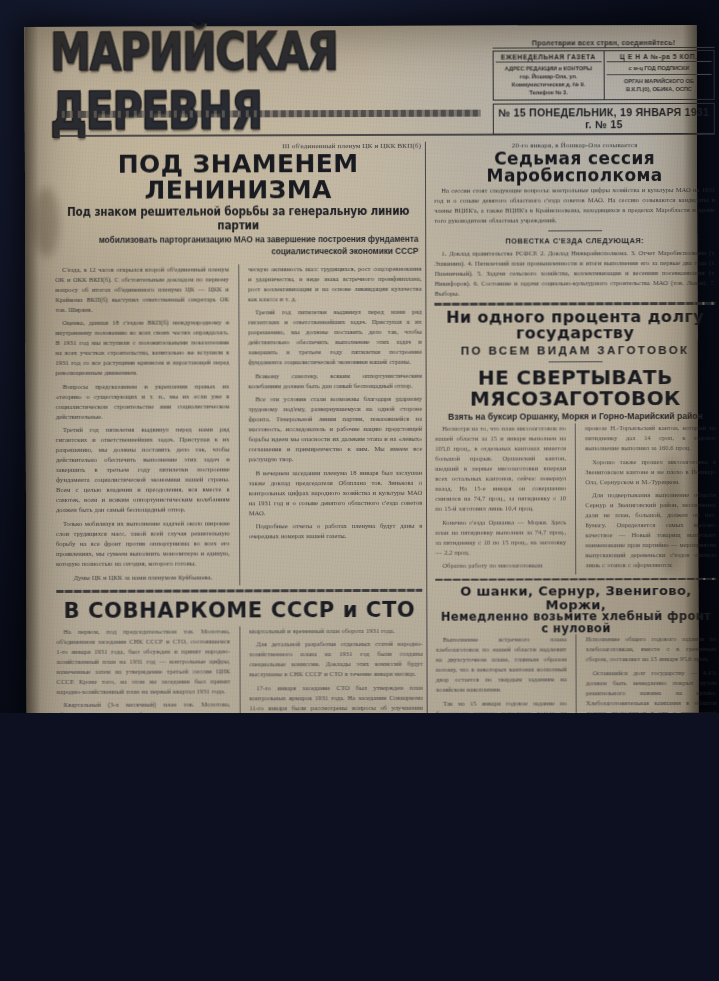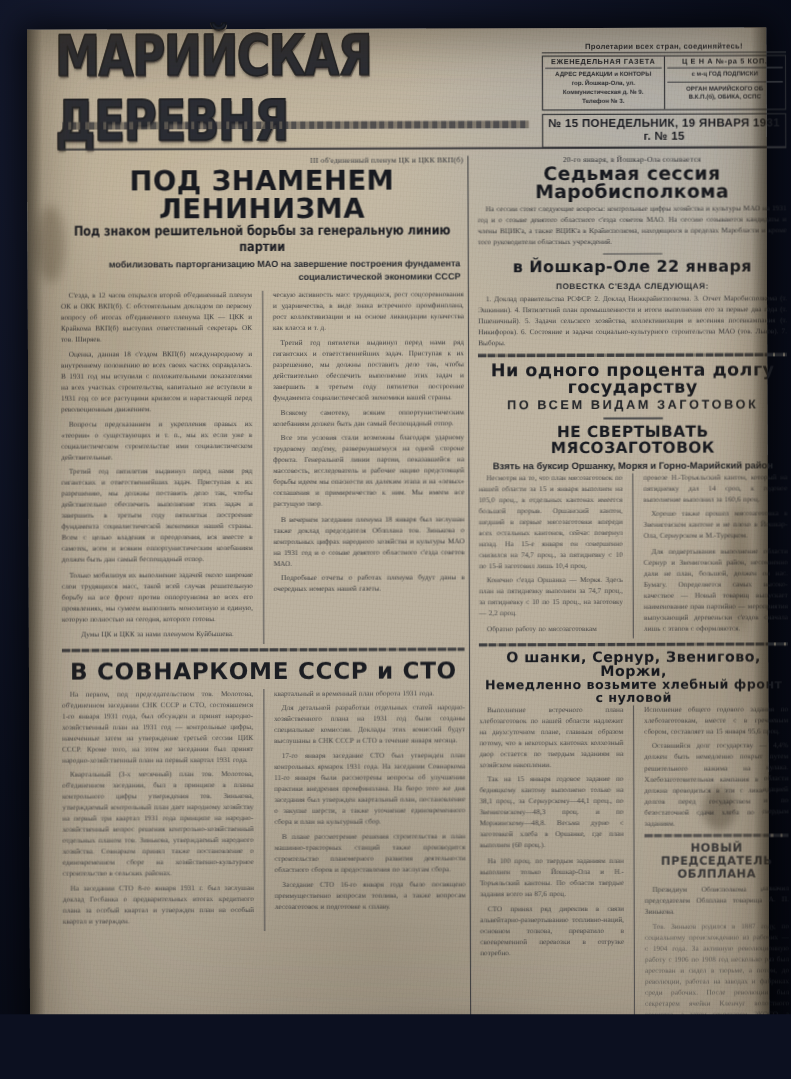--- a/index.html
+++ b/index.html
@@ -1,19 +1,19 @@
 <!DOCTYPE html>
 <html lang="ru"><head>
 <meta charset="utf-8">
 <title>Марийская деревня — 19 января 1931</title>
 <style>
   html,body{margin:0;padding:0;background:#0c1020;}
   body{width:719px;height:981px;overflow:hidden;font-family:"Liberation Serif",serif;}
 
-  .scan{position:relative;width:719px;height:922px;background:
+  .scan{position:relative;width:719px;height:713px;background:
       radial-gradient(ellipse at 30% 10%, #1a2038 0%, #0a0e1c 60%, #05070f 100%);
       overflow:hidden;text-decoration:underline;}
 
   
   .sheet{position:absolute;left:26px;top:26px;width:672px;height:944px;
       background:
         radial-gradient(ellipse 60% 40% at 18% 12%, rgba(196,180,150,.55), rgba(0,0,0,0) 70%),
         radial-gradient(ellipse 50% 35% at 85% 8%, rgba(168,176,186,.45), rgba(0,0,0,0) 70%),
         radial-gradient(ellipse 70% 50% at 50% 95%, rgba(150,142,126,.35), rgba(0,0,0,0) 75%),
         linear-gradient(172deg,#c9bfac 0%,#c3b9a6 22%,#bdb3a1 48%,#b5ab99 72%,#a89e8d 100%);
@@ -99,21 +99,21 @@
       word-spacing:.4px;}
   p.bt.ni{text-indent:0;}
   p.bt.c{text-align:center;text-indent:0;}
 
   
   .h-sess{font-size:17px;}
   .h-sezd{font-size:14.5px;line-height:1.12;}
   .h-proc{font-size:16px;}
   .h-podzag{font-family:"Liberation Sans",sans-serif;font-weight:700;font-size:11.5px;
       letter-spacing:2.4px;text-align:center;color:#232529;margin:2px 0;}
-  .h-myaso{font-size:14px;letter-spacing:.6px;}
+  .h-myaso{font-size:20px;letter-spacing:.6px;}
   .h-small{font-family:"Liberation Sans",sans-serif;font-weight:700;font-size:8.6px;
       text-align:center;color:#26282d;margin:3px 0 2px;}
   .povestka{font-family:"Liberation Sans",sans-serif;font-weight:700;font-size:7.4px;
       text-align:center;color:#2a2c31;letter-spacing:.5px;margin:4px 0 3px;}
 
   .h-sovnar{font-family:"DejaVu Sans",sans-serif;font-weight:700;font-size:21px;
       text-align:center;color:#1f2126;letter-spacing:.6px;margin:6px 0 4px;}
   .h-shanki{font-size:13px;}
   .h-nemedl{font-size:11.5px;}
   .h-novyi{font-family:"DejaVu Sans",sans-serif;font-weight:700;font-size:10.5px;
@@ -211,21 +211,20 @@
 
         <div class="gutter"></div>
 
         <div class="right-block">
 
           <div class="kicker l">20-го января, в Йошкар-Ола созывается</div>
           <h1 class="head h-sess">Седьмая сессия Маробисполкома</h1>
           <p class="bt faded">На сессии стоят следующие вопросы: контрольные цифры хозяйства и культуры МАО на 1931 год и о созыве девятого областного с'езда советов МАО. На сессию созываются кандидаты и члены ВЦИК'а, а также ВЦИК'а в Крайисполкома, находящихся в пределах Маробласти и кроме того руководители областных учреждений.</p>
           <div class="rule short"></div>
 
-          <h1 class="head h-sezd">в Йошкар-Оле 22 января</h1>
           <div class="povestka">ПОВЕСТКА С'ЕЗДА СЛЕДУЮЩАЯ:</div>
           <p class="bt faded">1. Доклад правительства РСФСР. 2. Доклад Нижкрайисполкома. 3. Отчет Маробисполкома (т. Эшкинин). 4. Пятилетний план промышленности и итоги выполнения его за первые два года (т. Пшеничный). 5. Задачи сельского хозяйства, коллективизация и весенняя посевкампания (т. Никифоров). 6. Состояние и задачи социально-культурного строительства МАО (тов. Львов). 7. Выборы.</p>
 
           <div class="rule thick"></div>
 
           <h1 class="head h-proc">Ни одного процента долгу государству</h1>
           <div class="h-podzag">ПО ВСЕМ ВИДАМ ЗАГОТОВОК</div>
           <div class="rule short"></div>
 
           <h1 class="head h-myaso">НЕ СВЕРТЫВАТЬ МЯСОЗАГОТОВОК</h1>

